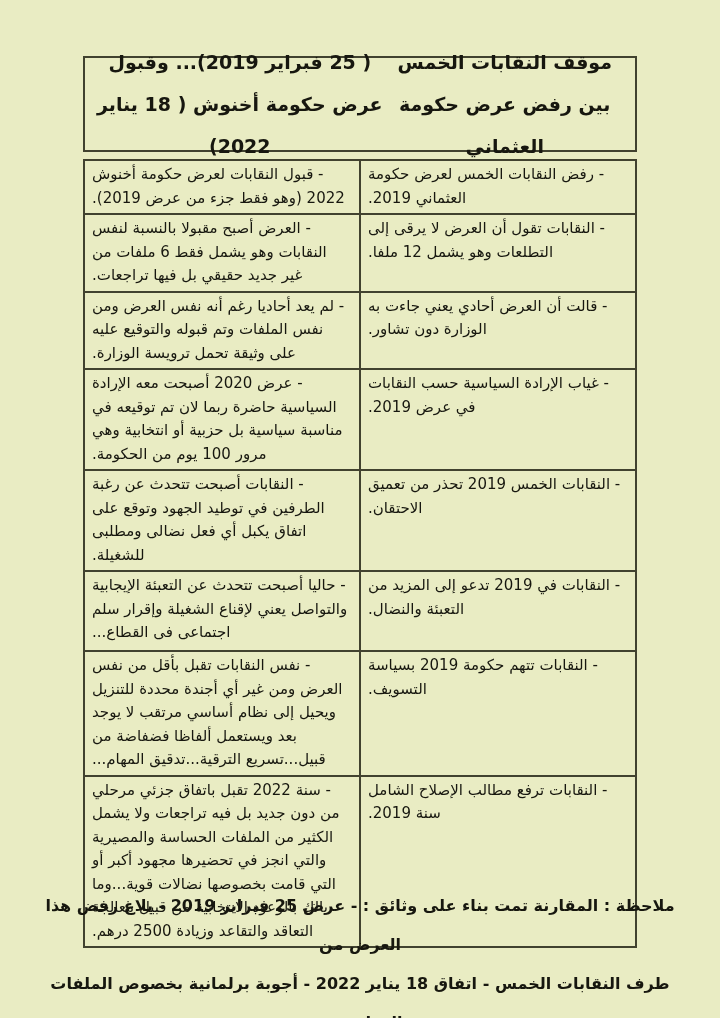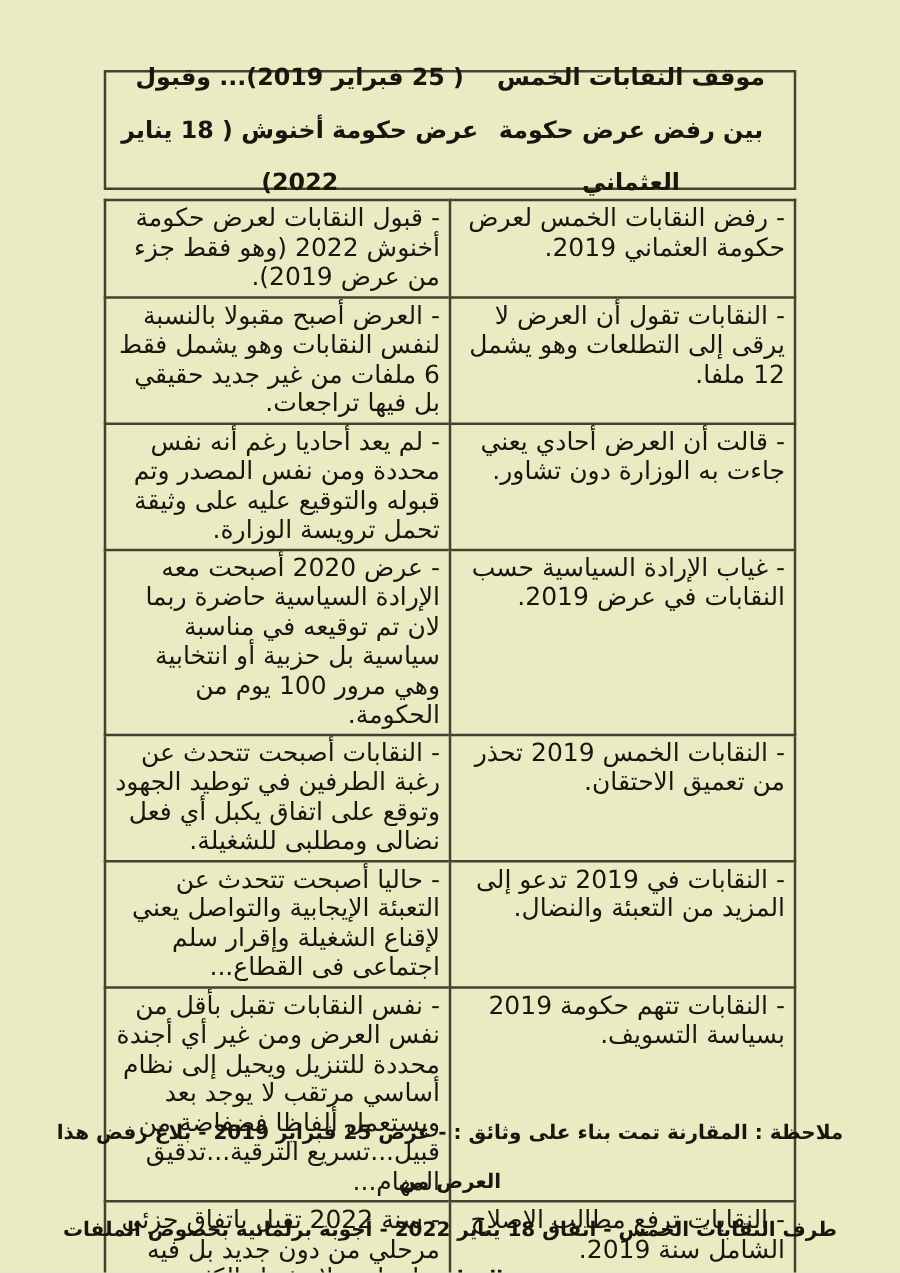--- a/index.html
+++ b/index.html
@@ -27,23 +27,23 @@
     font-weight:700;font-size:19px;line-height:42px;
     padding:0 10px;
   }
   table.compare{
     position:absolute;top:159px;right:83px;width:554px;
     border-collapse:collapse;table-layout:fixed;
   }
   table.compare td{
     border:2px solid var(--border);
     vertical-align:top;
-    text-align:right;
+    text-align:left;
     padding:2px 7px 3px;
-    font-size:20px;
+    font-size:15px;
     line-height:23.5px;
     overflow:hidden;
   }
   
   tr.r1 td{height:52px;}
   tr.r2 td{height:72px;}
   tr.r3 td{height:68px;}
   tr.r4 td{height:100px;}
   tr.r5 td{height:66px;margin-left:16px;}
   tr.r6 td{height:80px;margin-top:27px;}
@@ -72,21 +72,21 @@
       <tr class="r1">
         <td>- رفض النقابات الخمس لعرض حكومة العثماني 2019.</td>
         <td>- قبول النقابات لعرض حكومة أخنوش 2022 (وهو فقط جزء من عرض 2019).</td>
       </tr>
       <tr class="r2">
         <td>- النقابات تقول أن العرض لا يرقى إلى التطلعات وهو يشمل 12 ملفا.</td>
         <td>- العرض أصبح مقبولا بالنسبة لنفس النقابات وهو يشمل فقط 6 ملفات من غير جديد حقيقي بل فيها تراجعات.</td>
       </tr>
       <tr class="r3">
         <td>- قالت أن العرض أحادي يعني جاءت به الوزارة دون تشاور.</td>
-        <td>- لم يعد أحاديا رغم أنه نفس محددة ومن نفس المصدر وتم قبوله والتوقيع عليه على وثيقة تحمل ترويسة الوزارة.</td>
+        <td>- لم يعد أحاديا رغم أنه نفس العرض ومن نفس الملفات وتم قبوله والتوقيع عليه على وثيقة تحمل ترويسة الوزارة.</td>
       </tr>
       <tr class="r4">
         <td>- غياب الإرادة السياسية حسب النقابات في عرض 2019.</td>
         <td>- عرض 2020 أصبحت معه الإرادة السياسية حاضرة ربما لان تم توقيعه في مناسبة سياسية بل حزبية أو انتخابية وهي مرور 100 يوم من الحكومة.</td>
       </tr>
       <tr class="r5">
         <td>- النقابات الخمس 2019 تحذر من تعميق الاحتقان.</td>
         <td>- النقابات أصبحت تتحدث عن رغبة الطرفين في توطيد الجهود وتوقع على اتفاق يكبل أي فعل نضالى ومطلبى للشغيلة.</td>
       </tr>
       <tr class="r6">

